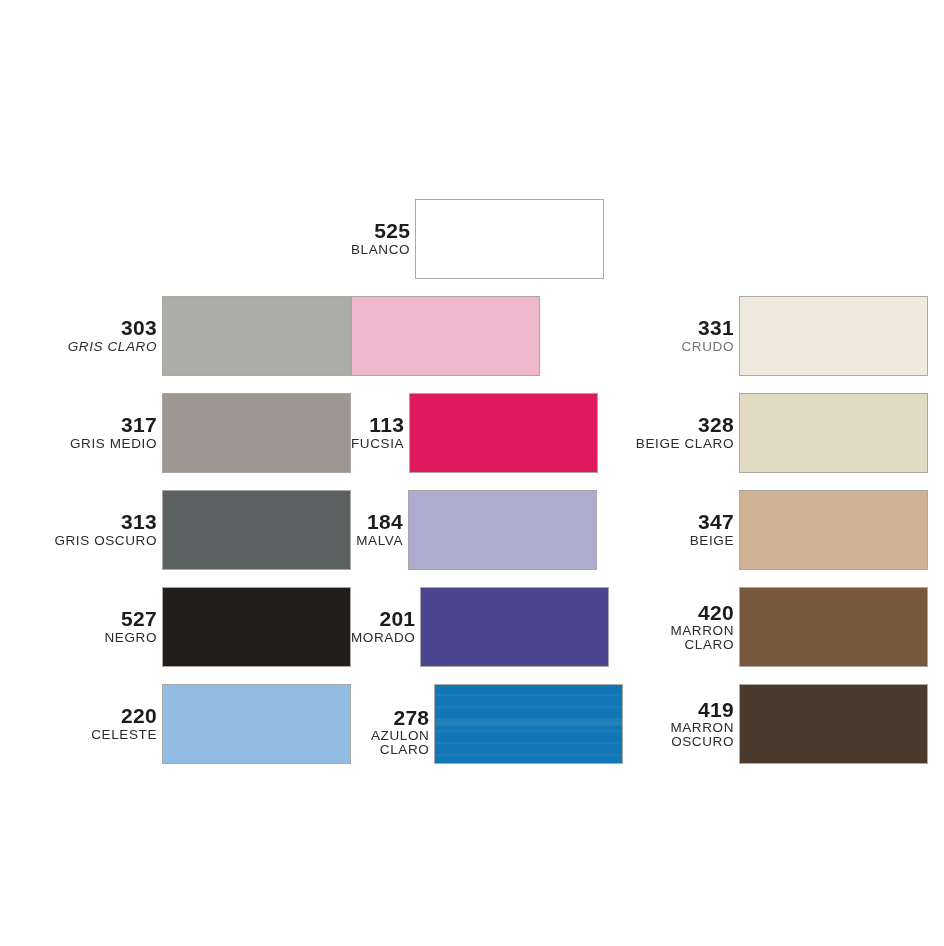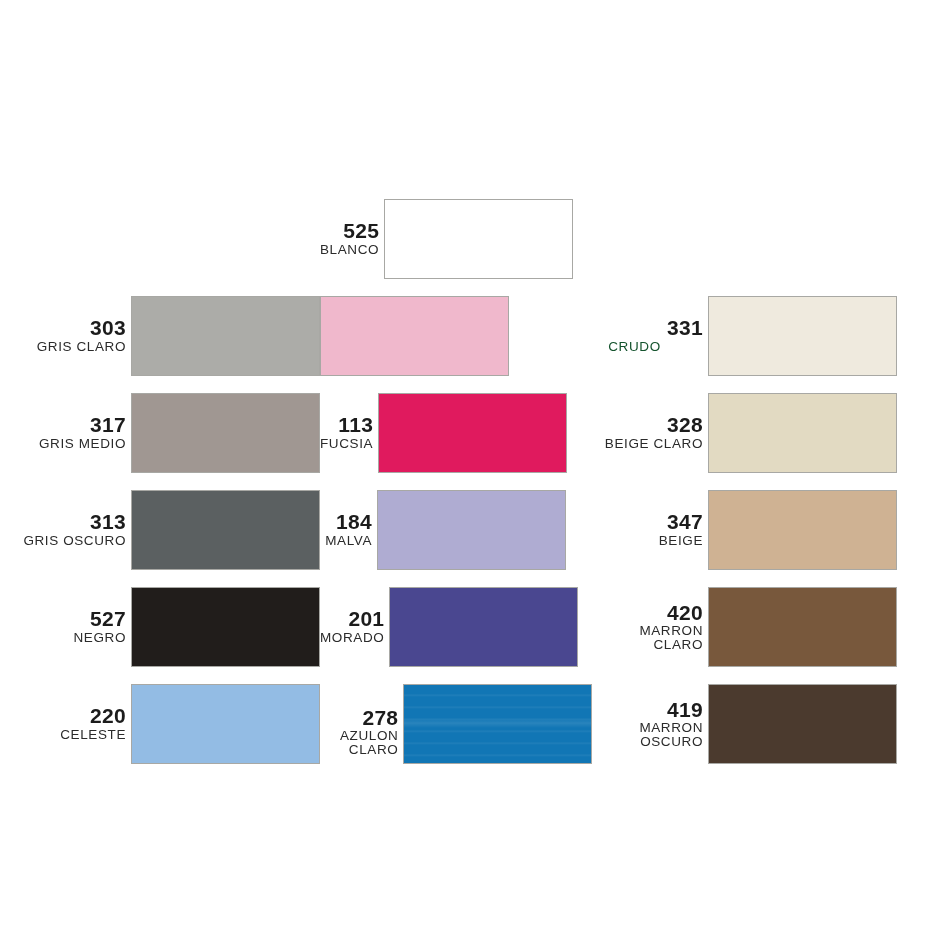--- a/index.html
+++ b/index.html
@@ -28,21 +28,21 @@
     left: 0;
     top: 190px;
     width: 944px;
     display: flex;
     flex-direction: row;
     align-items: flex-start;
   }
 
   .column {
     position: relative;
-    width: 320px;
+    width: 351px;
     display: flex;
     flex-direction: column;
   }
   .column.col-mid  { width: 246px; }
   .column.col-right{ width: 331px; }
 
   
   .swatch-row {
     position: relative;
     height: 97px;
@@ -125,21 +125,21 @@
         <div class="swatch-label">
           <span class="swatch-code" style="color: rgb(28, 28, 28);"></span>
           <span class="swatch-name" style="color: rgb(43, 43, 43);"></span>
         </div>
         <div class="swatch-chip" style="border-color: rgb(168, 168, 164);"></div>
       </div>
 
       <div class="swatch-row">
         <div class="swatch-label">
           <span class="swatch-code" style="color: rgb(28, 28, 28);">303</span>
-          <span class="swatch-name" style="color: rgb(43, 43, 43);">GRIS CLARO</span>
+          <span class="swatch-name" style="color: rgb(43, 43, 43); font-style: italic;">GRIS CLARO</span>
         </div>
         <div class="swatch-chip" style="background: rgb(172, 172, 168); border-color: rgb(168, 168, 164);"></div>
       </div>
 
       <div class="swatch-row">
         <div class="swatch-label">
           <span class="swatch-code" style="color: rgb(28, 28, 28);">317</span>
           <span class="swatch-name" style="color: rgb(43, 43, 43);">GRIS MEDIO</span>
         </div>
         <div class="swatch-chip" style="background: rgb(160, 151, 146); border-color: rgb(168, 168, 164);"></div>
@@ -224,21 +224,21 @@
         <div class="swatch-label">
           <span class="swatch-code" style="color: rgb(28, 28, 28);"></span>
           <span class="swatch-name" style="color: rgb(43, 43, 43);"></span>
         </div>
         <div class="swatch-chip" style="border-color: rgb(168, 168, 164);"></div>
       </div>
 
       <div class="swatch-row">
         <div class="swatch-label">
           <span class="swatch-code" style="color: rgb(28, 28, 28);">331</span>
-          <span class="swatch-name" style="color: #14532d; text-align: center;">CRUDO</span>
+          <span class="swatch-name" style="color: #737373;">CRUDO</span>
         </div>
         <div class="swatch-chip" style="background: rgb(239, 234, 222); border-color: rgb(168, 168, 164);"></div>
       </div>
 
       <div class="swatch-row">
         <div class="swatch-label">
           <span class="swatch-code" style="color: rgb(28, 28, 28);">328</span>
           <span class="swatch-name" style="color: rgb(43, 43, 43);">BEIGE CLARO</span>
         </div>
         <div class="swatch-chip" style="background: rgb(226, 218, 194); border-color: rgb(168, 168, 164);"></div>

